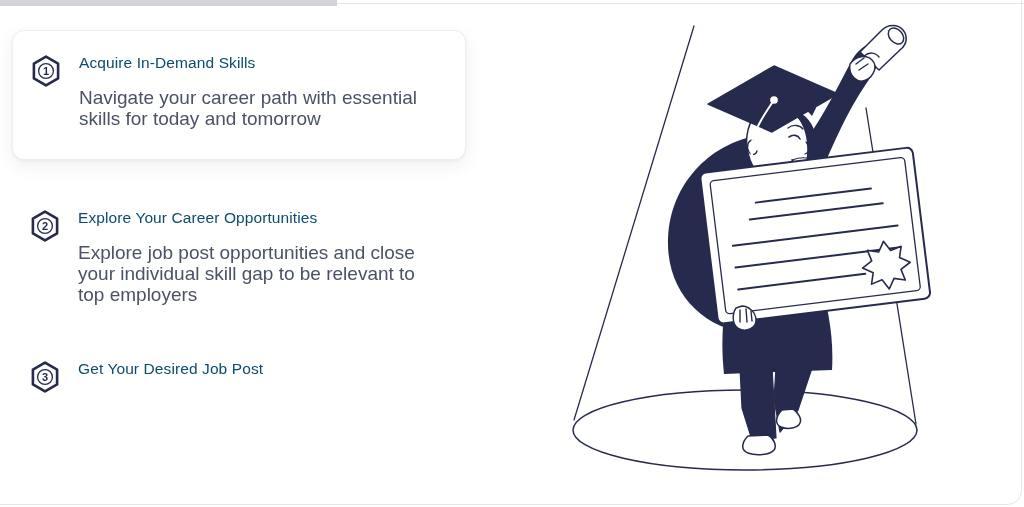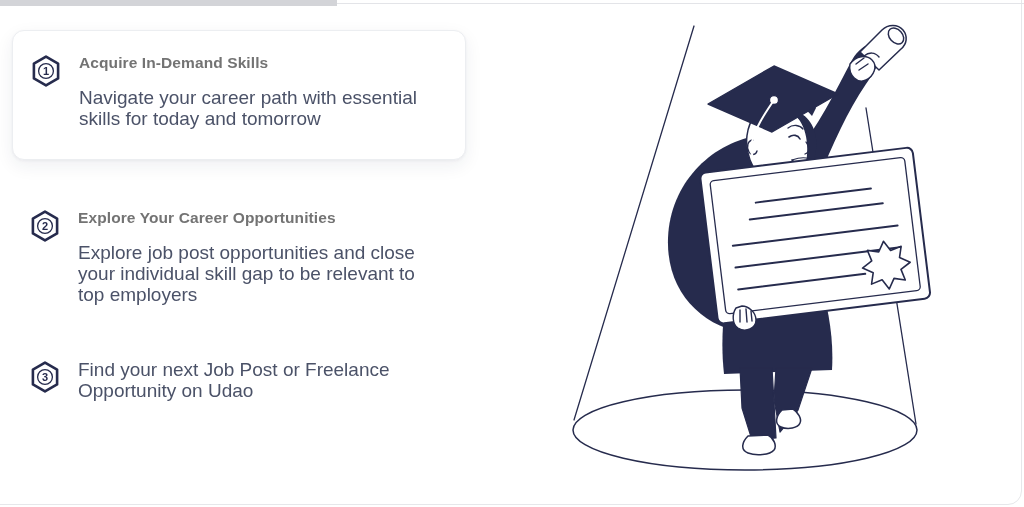--- a/index.html
+++ b/index.html
@@ -88,22 +88,22 @@
   .badge svg { display: block; width: 30px; height: 32px; }
 
   
   .step-body {
     flex: 1 1 auto;
     min-width: 0;
     padding-top: 0px;
   }
   .step-title {
     font-size: 15.5px;
-    font-weight: bold;
-    color: #737373;
+    font-weight: normal;
+    color: #0c4a6e;
     letter-spacing: 0.1px;
     line-height: 20px;
     margin-bottom: 14px;
     white-space: nowrap;
   }
   .step-desc {
     font-size: 19px;
     font-weight: normal;
     color: #4b5268;
     line-height: 21px;
@@ -163,21 +163,21 @@
 
     <div class="step step-3">
       <div class="badge">
         <svg viewBox="0 0 30 32" xmlns="http://www.w3.org/2000/svg">
           <path d="M15 1.6 L27.1 8.6 L27.1 23.4 L15 30.4 L2.9 23.4 L2.9 8.6 Z" fill="none" stroke="#262b4d" stroke-width="2.6" stroke-linejoin="round"></path>
           <circle cx="15" cy="16" r="7.4" fill="none" stroke="#262b4d" stroke-width="1.3"></circle>
           <text x="15" y="20.4" text-anchor="middle" font-family="'Liberation Sans', sans-serif" font-size="11" font-weight="bold" fill="#262b4d">3</text>
         </svg>
       </div>
       <div class="step-body">
-        <div class="step-desc">Find your next Job Post or Freelance Opportunity on Udao</div>
+        <div class="step-title">Get Your Desired Job Post</div>
       </div>
     </div>
 
   </div>
 
   <div class="illustration">
     <svg viewBox="0 0 440 480" xmlns="http://www.w3.org/2000/svg">
       <g fill="none" stroke="#262b4d" stroke-width="1.4" stroke-linejoin="round" stroke-linecap="round">
 
         <path d="M134 18 L14 412" stroke-width="1.3"></path>

